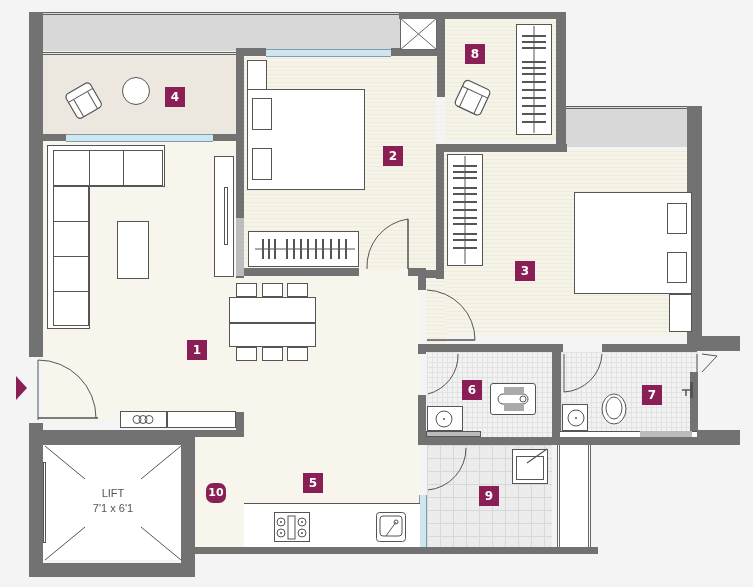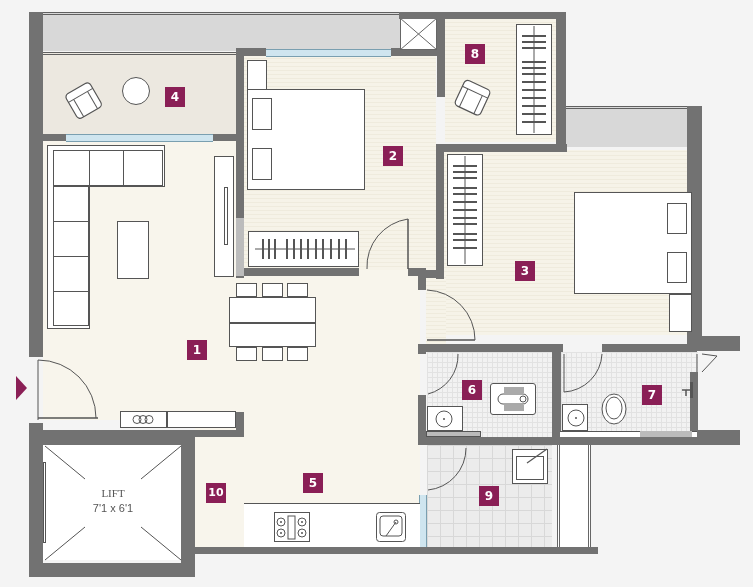--- a/index.html
+++ b/index.html
@@ -307,25 +307,25 @@
     <polygon points="0,0 11,12 0,24" fill="#8a1f56"></polygon>
   </svg>
 
 <div class="abs" style="left:43px;top:462px;width:3px;height:81px;border:1px solid #555;background:#fff;"></div>
 <svg style="left:45px;top:446px;" width="136" height="114">
     <line x1="0" y1="0" x2="40" y2="33" stroke="#555"></line>
     <line x1="136" y1="0" x2="96" y2="33" stroke="#555"></line>
     <line x1="0" y1="114" x2="40" y2="81" stroke="#555"></line>
     <line x1="136" y1="114" x2="96" y2="81" stroke="#555"></line>
   </svg>
-<div class="lift-text" style="left:80px;top:486px;width:66px;font-family:Liberation Serif, serif;">LIFT</div>
+<div class="lift-text" style="left:80px;top:486px;width:66px;">LIFT</div>
 <div class="lift-text" style="left:74px;top:501px;width:78px;">7'1 x 6'1</div>
 
 <div class="badge" style="left:187px;top:340px;">1</div>
 <div class="badge" style="left:383px;top:146px;">2</div>
 <div class="badge" style="left:515px;top:261px;">3</div>
 <div class="badge" style="left:165px;top:87px;">4</div>
 <div class="badge" style="left:303px;top:473px;">5</div>
 <div class="badge" style="left:462px;top:380px;">6</div>
 <div class="badge" style="left:642px;top:385px;">7</div>
 <div class="badge" style="left:465px;top:44px;">8</div>
 <div class="badge" style="left:479px;top:486px;">9</div>
-<div class="badge" style="left:206px;top:483px;font-size:11px;">10</div>
+<div class="badge" style="left:206px;top:483px;font-size:11px;border-radius:7px;">10</div>
 
 </body></html>

